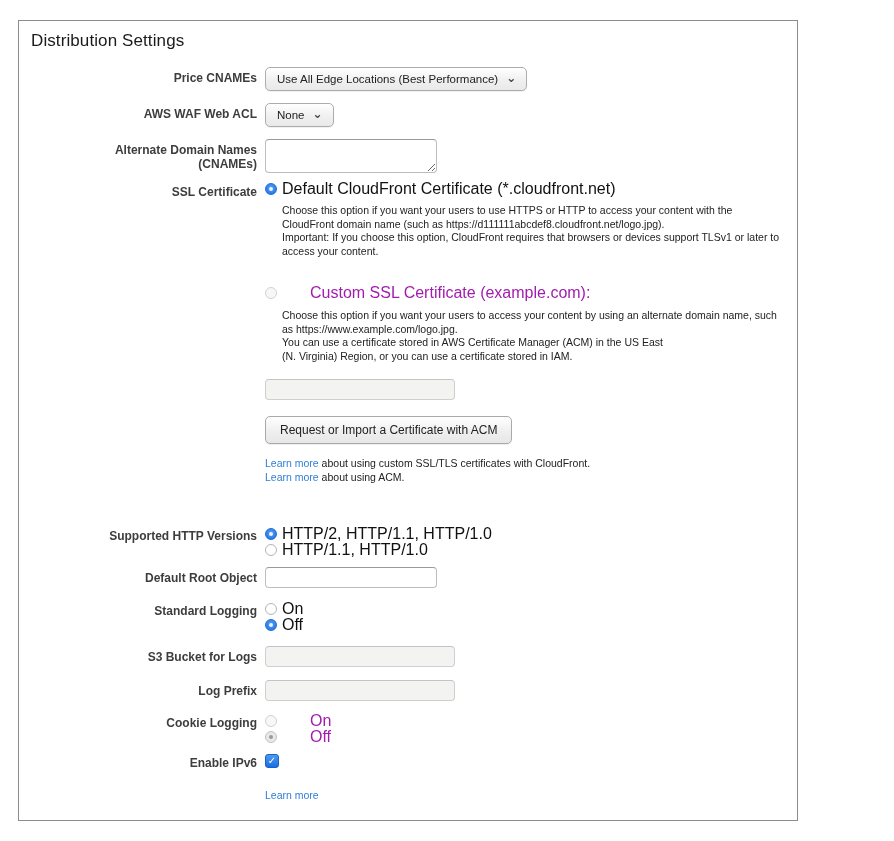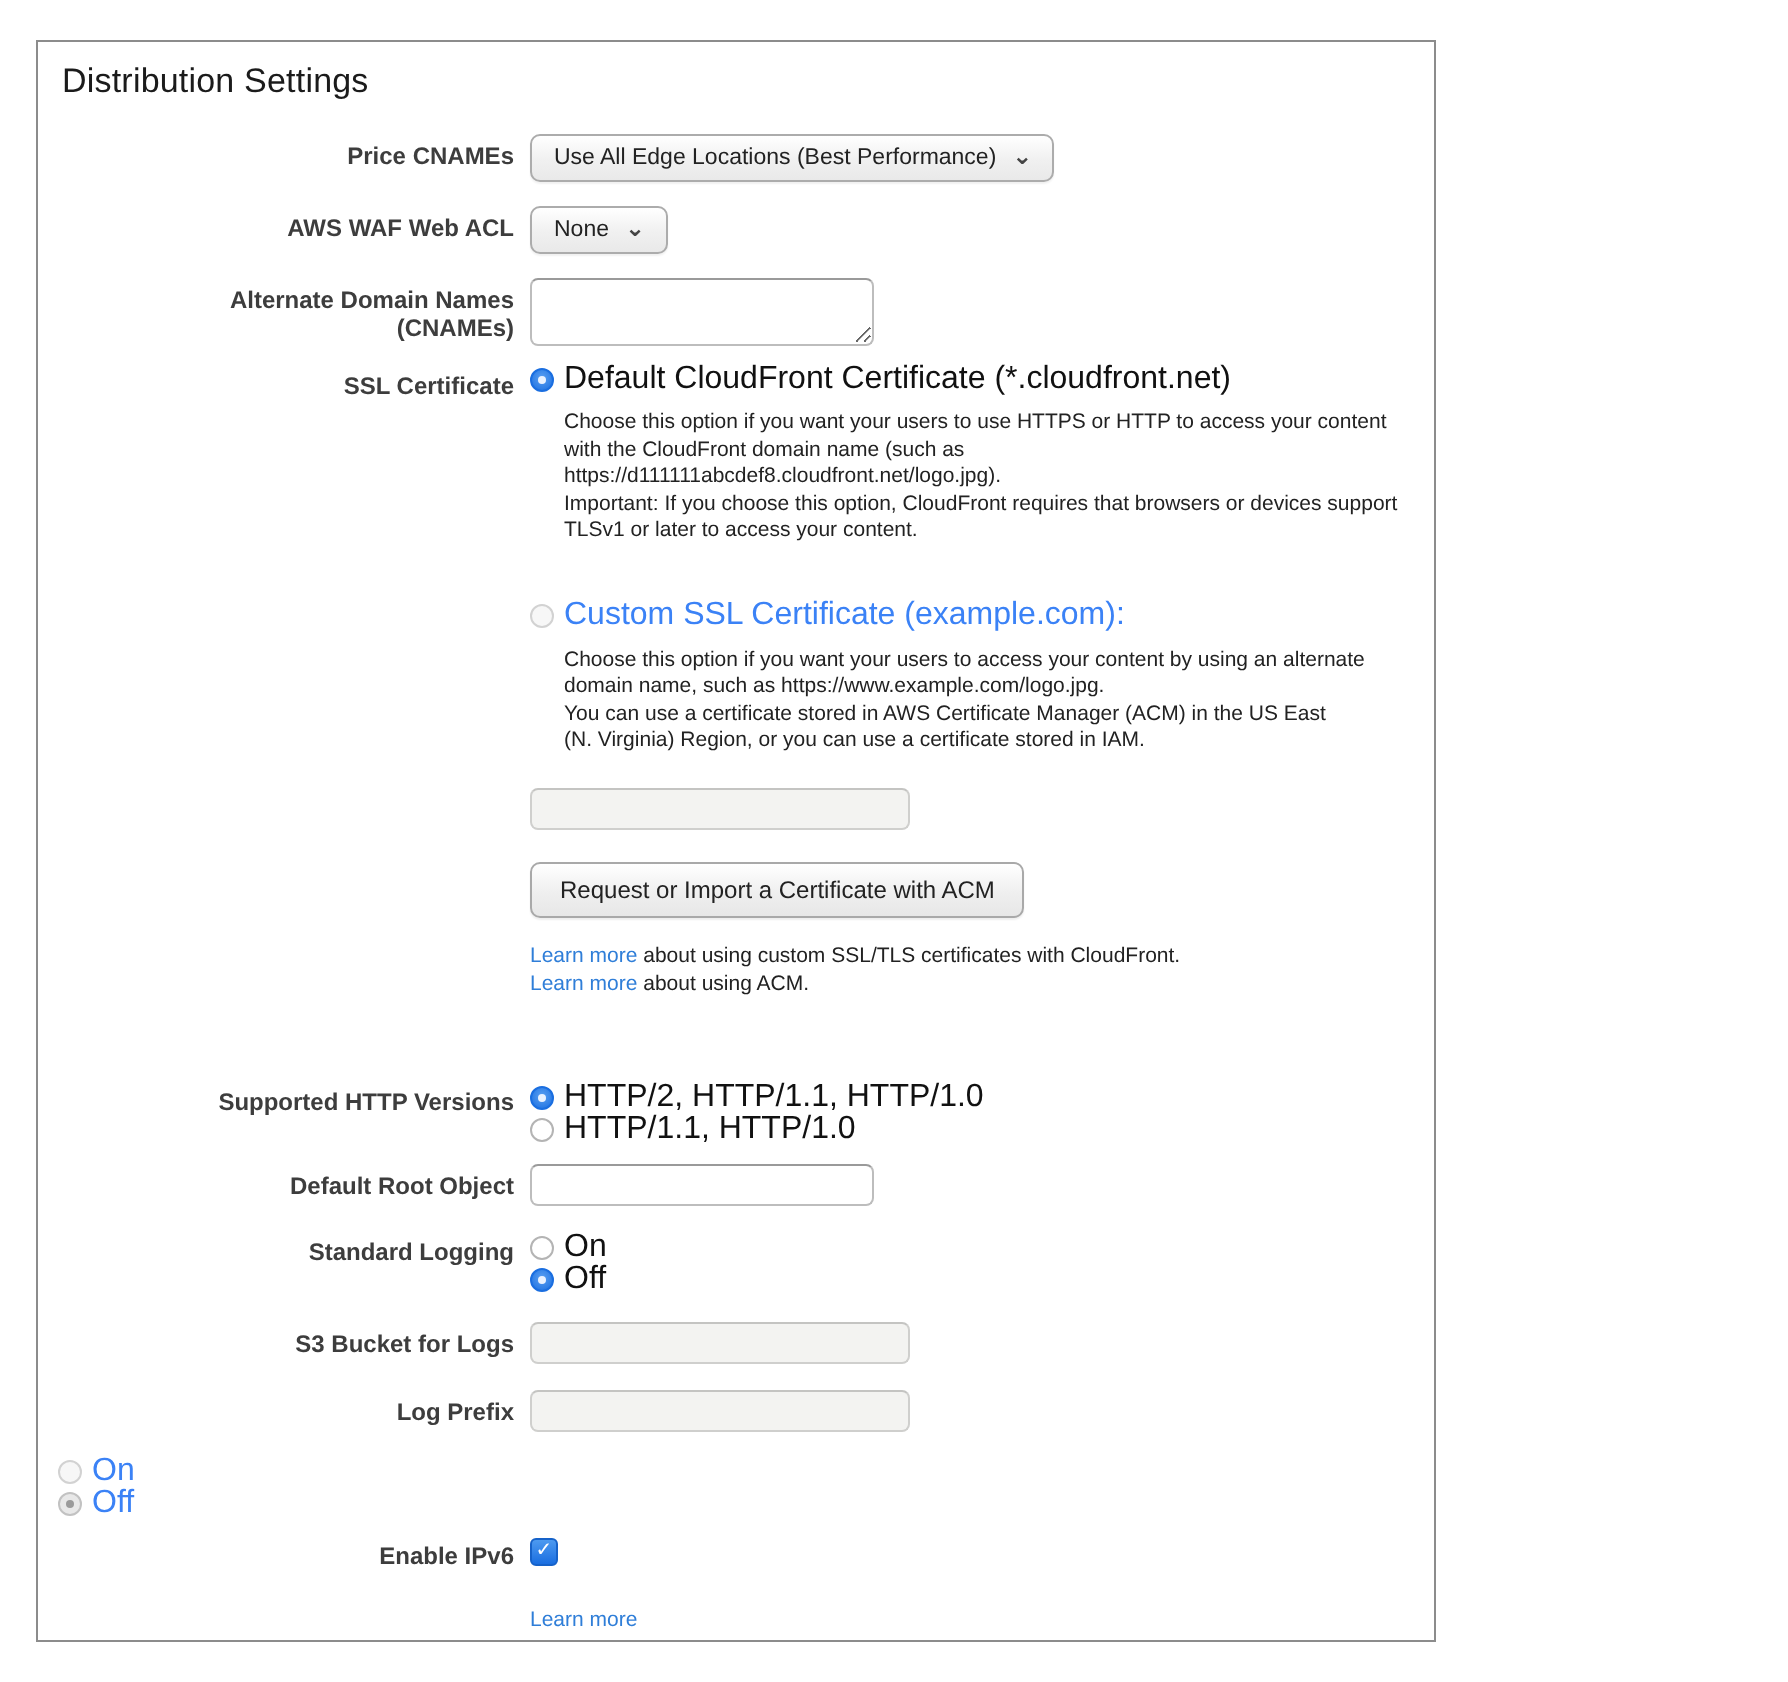--- a/index.html
+++ b/index.html
@@ -1,38 +1,38 @@
 <!DOCTYPE html>
 <html><head>
 <meta charset="utf-8">
 <style>
   html,body{margin:0;padding:0;background:#fff;}
   body{width:894px;height:841px;position:relative;font-family:"Liberation Sans","DejaVu Sans",sans-serif;color:#1c1c1c;-webkit-font-smoothing:antialiased;}
-  .panel{position:absolute;left:18px;top:20px;width:700px;height:801px;border:1px solid #8c8c8c;background:#fff;box-sizing:border-box;padding:6px 14px 0 10px;overflow:hidden;}
+  .panel{position:absolute;left:18px;top:20px;width:780px;height:801px;border:1px solid #8c8c8c;background:#fff;box-sizing:border-box;padding:6px 14px 0 10px;overflow:hidden;}
   .heading{font-size:17px;font-weight:500;color:#1b1b1b;margin:4px 0 16px 2px;letter-spacing:.1px;}
   .row{display:flex;align-items:flex-start;}
   .lbl{width:228px;flex:0 0 228px;text-align:right;font-size:12px;font-weight:bold;color:#3d3d3d;padding:4px 8px 0 0;line-height:14px;}
   .field{flex:1;padding-top:0;}
   
   .dropdown{display:inline-flex;align-items:center;gap:8px;height:22px;padding:0 10px 0 11px;border:1px solid #acacac;border-radius:5px;background:linear-gradient(#ffffff,#f0f0f0 55%,#e9e9e9);font-size:11.5px;color:#222;box-shadow:0 1px 1px rgba(0,0,0,.06);cursor:default;}
   .chev{font-size:12px;font-weight:bold;color:#444;line-height:10px;transform:translateY(-1px);}
   
   .txt{border:1px solid #bdbdbd;border-top-color:#9a9a9a;border-radius:4px;font-family:inherit;font-size:12px;padding:2px 5px;box-sizing:border-box;background:#fff;}
   .txt:disabled,.txt.disabled{background:#f3f3f1;border-color:#cfcfcd;border-top-color:#c4c4c2;}
   textarea.txt{resize:both;}
   
   .opt{display:flex;align-items:center;gap:5px;line-height:16px;cursor:default;}
   .radio{width:12px;height:12px;border-radius:50%;border:1px solid #b4b4b4;background:#fff;box-sizing:border-box;position:relative;flex:0 0 12px;}
   .radio.checked{border:1px solid #1a6ee0;background:radial-gradient(circle at 50% 40%,#5aa0f2,#1a6ee0);}
   .radio.checked::after{content:"";position:absolute;left:3px;top:3px;width:4px;height:4px;border-radius:50%;background:#eaf2ff;}
   .radio.dis{border-color:#d2d2d2;background:#f7f7f7;}
   .radio.dis.checked{border-color:#c2c2c2;background:#e8e8e8;}
   .radio.dis.checked::after{background:#9a9a9a;left:3px;top:3px;}
   .opt-text{font-size:16px;color:#111;}
-  .opt-text.dis{color:#3b82f6;}
+  .opt-text.dis{color:#a21caf;margin-left:28px;}
   .checkbox{width:14px;height:14px;border-radius:3px;background:linear-gradient(#4d9af0,#1a6ee0);border:1px solid #1662c9;box-sizing:border-box;color:#fff;font-size:10px;font-weight:bold;display:flex;align-items:center;justify-content:center;line-height:1;}
   
   .help{font-size:10.5px;color:#222;line-height:13.5px;}
   .help.wrap{max-width:600px;}
   a.lm{color:#2f7ed8;text-decoration:none;font-size:10.5px;}
   .lm-line{font-size:10.5px;color:#222;line-height:14px;}
   .lm-big{font-size:11.5px;}
   
   .btn{display:inline-block;border:1px solid #a9a9a9;border-radius:5px;background:linear-gradient(#ffffff,#efefef 55%,#e7e7e7);font-family:inherit;font-size:12px;font-weight:normal;color:#222;padding:6px 14px;box-shadow:0 1px 1px rgba(0,0,0,.07);cursor:default;}
   
@@ -162,20 +162,21 @@
   </div>
 
   <div class="row mb12">
     <div class="lbl">Log Prefix</div>
     <div class="field">
       <input type="text" class="txt" disabled="" style="width: 190px; height: 21px;" value="">
     </div>
   </div>
 
   <div class="row mb9">
+    <div class="lbl" style="padding-top:3px;">Cookie Logging</div>
     <div class="field">
       <label class="opt">
         <span class="radio dis"></span>
         <span class="opt-text dis">On</span>
       </label>
       <label class="opt">
         <span class="radio dis checked"></span>
         <span class="opt-text dis">Off</span>
       </label>
     </div>

